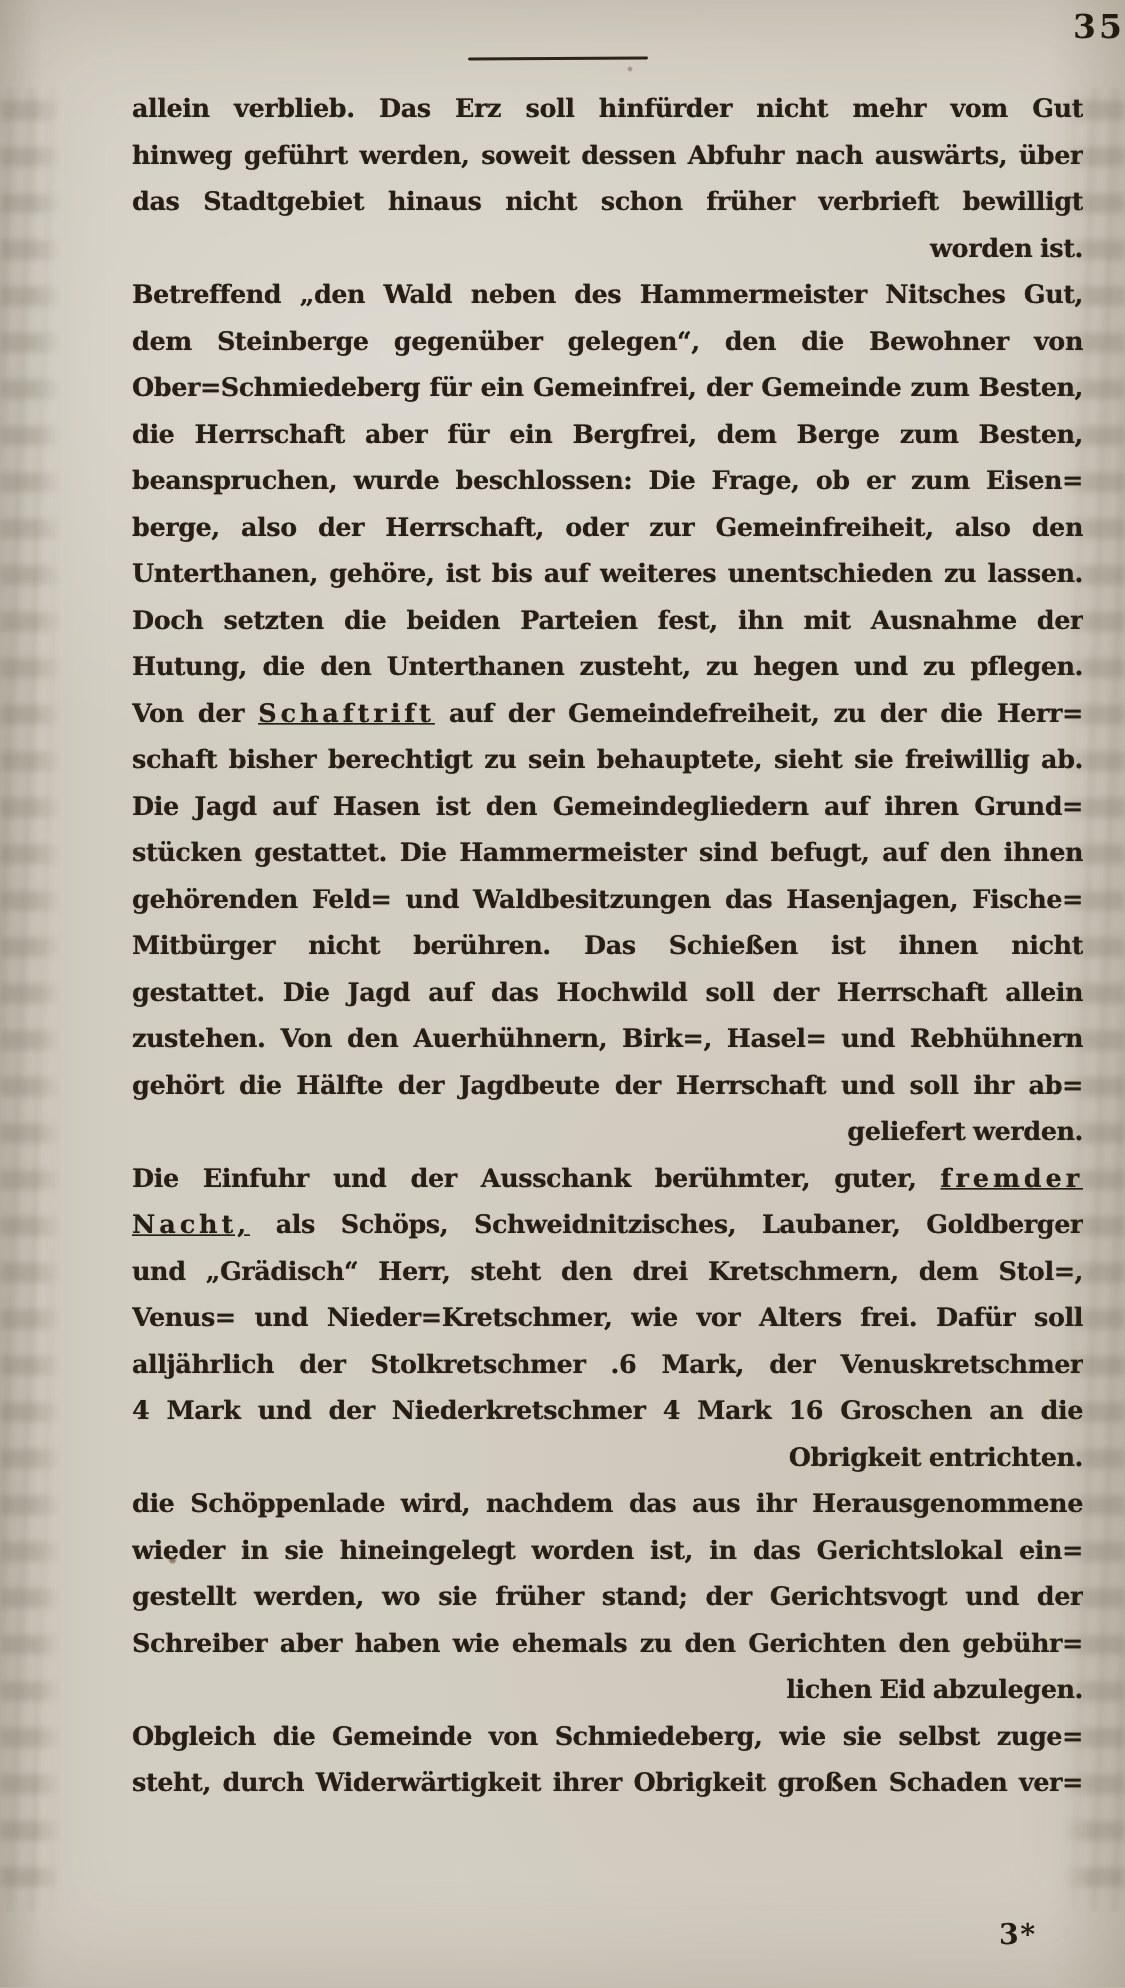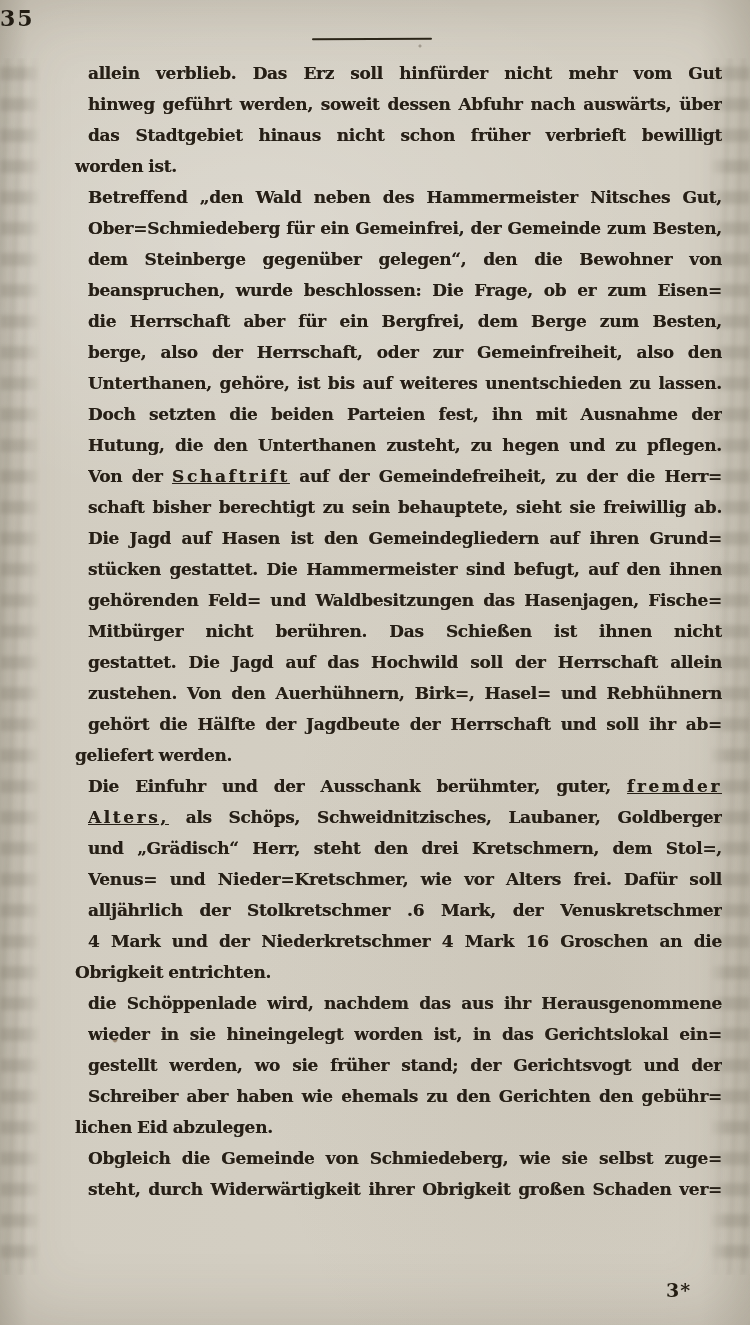--- a/index.html
+++ b/index.html
@@ -28,34 +28,34 @@
     filter:blur(2px); opacity:.55;
   }
   .bleed.left  { left:0;
     -webkit-mask-image:linear-gradient(90deg,#000 55%,transparent);
             mask-image:linear-gradient(90deg,#000 55%,transparent); }
   .bleed.right { right:0;
     -webkit-mask-image:linear-gradient(270deg,#000 55%,transparent);
             mask-image:linear-gradient(270deg,#000 55%,transparent); }
 
   .pagenum {
-    position:absolute; top:5px; left:0; right:0; text-align:left;
+    position:absolute; top:5px; left:0; right:0; text-align:right;
     font-size:22px; letter-spacing:2px; color:#221c13;
   }
   .rule {
     position:absolute; top:38px; left:312px; width:120px; height:2px;
     background:#2b2519; transform:rotate(-0.3deg); border-radius:1px;
   }
 
   .text {
     position:absolute; top:58px; left:75px; right:28px;
     font-size:17px; letter-spacing:-0.3px; word-spacing:-0.5px;
     text-shadow:0 0 0.5px rgba(38,31,22,.65);
   }
-  .l { position:relative; height:31px; line-height:31px; white-space:nowrap; text-align:left; }
+  .l { position:relative; height:31px; line-height:31px; white-space:nowrap; text-align:right; }
   .j { white-space:normal; text-align:justify; text-align-last:justify; text-justify:inter-word; overflow:hidden;margin-left:13px; }
   .sp { letter-spacing:2.6px;text-decoration:underline; }
   .sig {
     position:absolute; top:1279px; left:666px;
     font-size:19px; letter-spacing:1px; color:#241d12;
   }
 </style>
 </head>
 <body>
 
@@ -70,24 +70,24 @@
 
     <section>
       <div class="l j">allein verblieb. Das Erz soll hinfürder nicht mehr vom Gut</div>
       <div class="l j">hinweg geführt werden, soweit dessen Abfuhr nach auswärts, über</div>
       <div class="l j">das Stadtgebiet hinaus nicht schon früher verbrieft bewilligt</div>
       <div class="l">worden ist.</div>
     </section>
 
     <section>
       <div class="l j"><span>Betreffend „den Wald neben des Hammermeister Nitsches Gut,</span></div>
+      <div class="l j">dem Steinberge gegenüber gelegen“, den die Bewohner von</div>
       <div class="l j">Ober=Schmiedeberg für ein Gemeinfrei, der Gemeinde zum Besten,</div>
-      <div class="l j">dem Steinberge gegenüber gelegen“, den die Bewohner von</div>
+      <div class="l j">die Herrschaft aber für ein Bergfrei, dem Berge zum Besten,</div>
       <div class="l j">beanspruchen, wurde beschlossen: Die Frage, ob er zum Eisen=</div>
-      <div class="l j">die Herrschaft aber für ein Bergfrei, dem Berge zum Besten,</div>
       <div class="l j">berge, also der Herrschaft, oder zur Gemeinfreiheit, also den</div>
       <div class="l j">Unterthanen, gehöre, ist bis auf weiteres unentschieden zu lassen.</div>
       <div class="l j">Doch setzten die beiden Parteien fest, ihn mit Ausnahme der</div>
       <div class="l j">Hutung, die den Unterthanen zusteht, zu hegen und zu pflegen.</div>
     </section>
 
     <section>
       <div class="l j"><span>Von der </span><span class="sp">Schaftrift</span><span> auf der Gemeindefreiheit, zu der die Herr=</span></div>
       <div class="l j">schaft bisher berechtigt zu sein behauptete, sieht sie freiwillig ab.</div>
     </section>
@@ -98,21 +98,21 @@
       <div class="l j">gehörenden Feld= und Waldbesitzungen das Hasenjagen, Fische=</div>
       <div class="l j">Mitbürger nicht berühren. Das Schießen ist ihnen nicht</div>
       <div class="l j">gestattet. Die Jagd auf das Hochwild soll der Herrschaft allein</div>
       <div class="l j">zustehen. Von den Auerhühnern, Birk=, Hasel= und Rebhühnern</div>
       <div class="l j">gehört die Hälfte der Jagdbeute der Herrschaft und soll ihr ab=</div>
       <div class="l">geliefert werden.</div>
     </section>
 
     <section>
       <div class="l j"><span>Die Einfuhr und der Ausschank berühmter, guter, </span><span class="sp">fremder</span></div>
-      <div class="l j"><span class="sp">Alters,</span><span> als Schöps, Schweidnitzisches, Laubaner, Goldberger</span></div>
+      <div class="l j"><span class="sp">Nacht,</span><span> als Schöps, Schweidnitzisches, Laubaner, Goldberger</span></div>
       <div class="l j">und „Grädisch“ Herr, steht den drei Kretschmern, dem Stol=,</div>
       <div class="l j">Venus= und Nieder=Kretschmer, wie vor Alters frei. Dafür soll</div>
       <div class="l j">alljährlich der Stolkretschmer .6 Mark, der Venuskretschmer</div>
       <div class="l j">4 Mark und der Niederkretschmer 4 Mark 16 Groschen an die</div>
       <div class="l">Obrigkeit entrichten.</div>
     </section>
 
     <section>
       <div class="l j"><span>die Schöppenlade wird, nachdem das aus ihr Herausgenommene</span></div>
       <div class="l j">wieder in sie hineingelegt worden ist, in das Gerichtslokal ein=</div>

